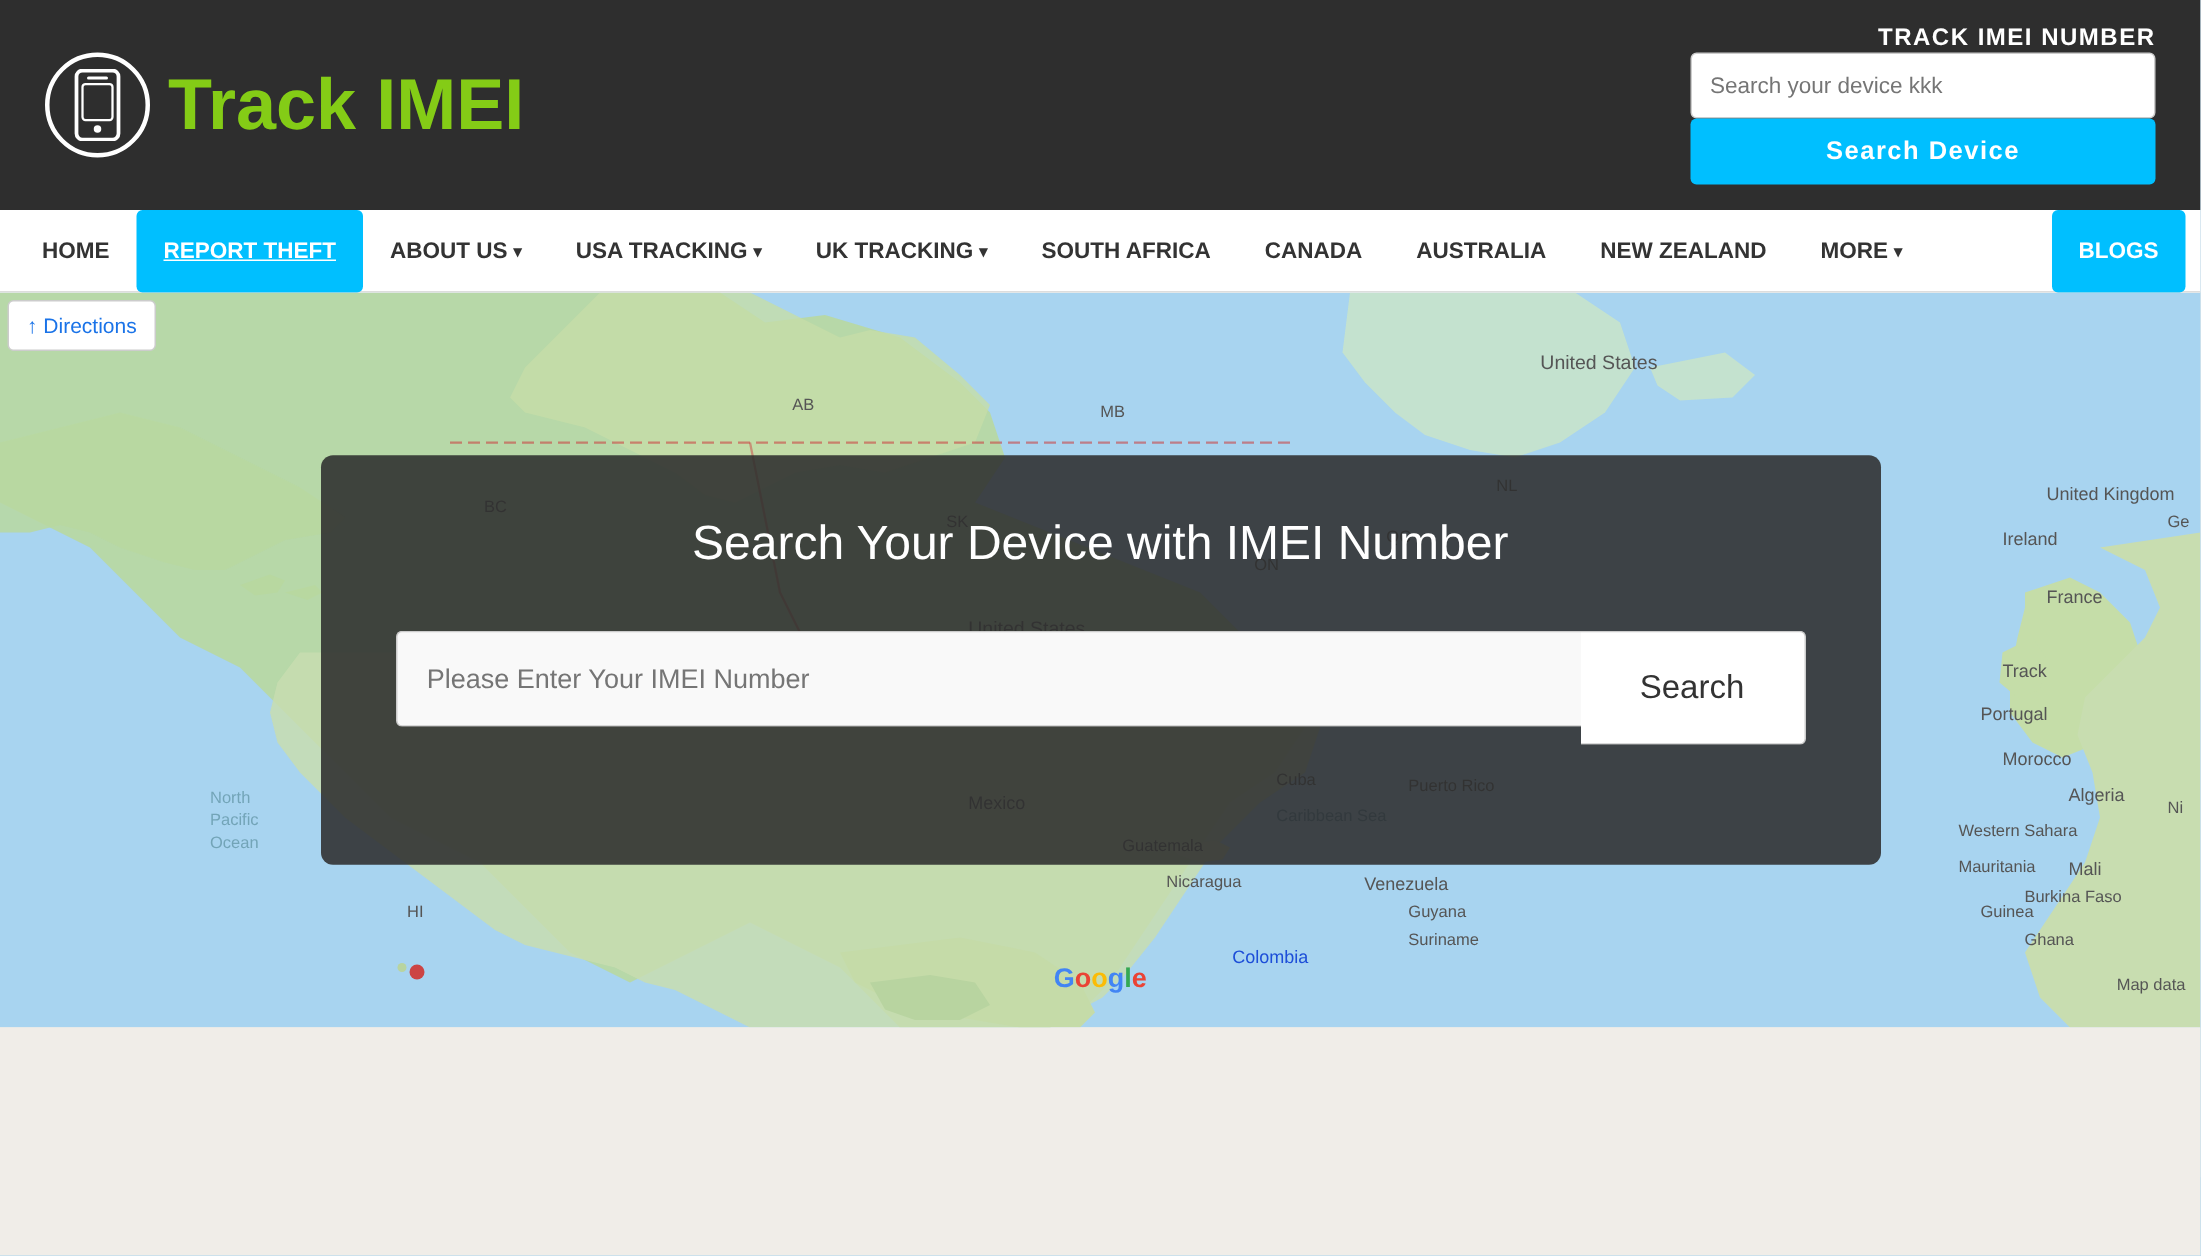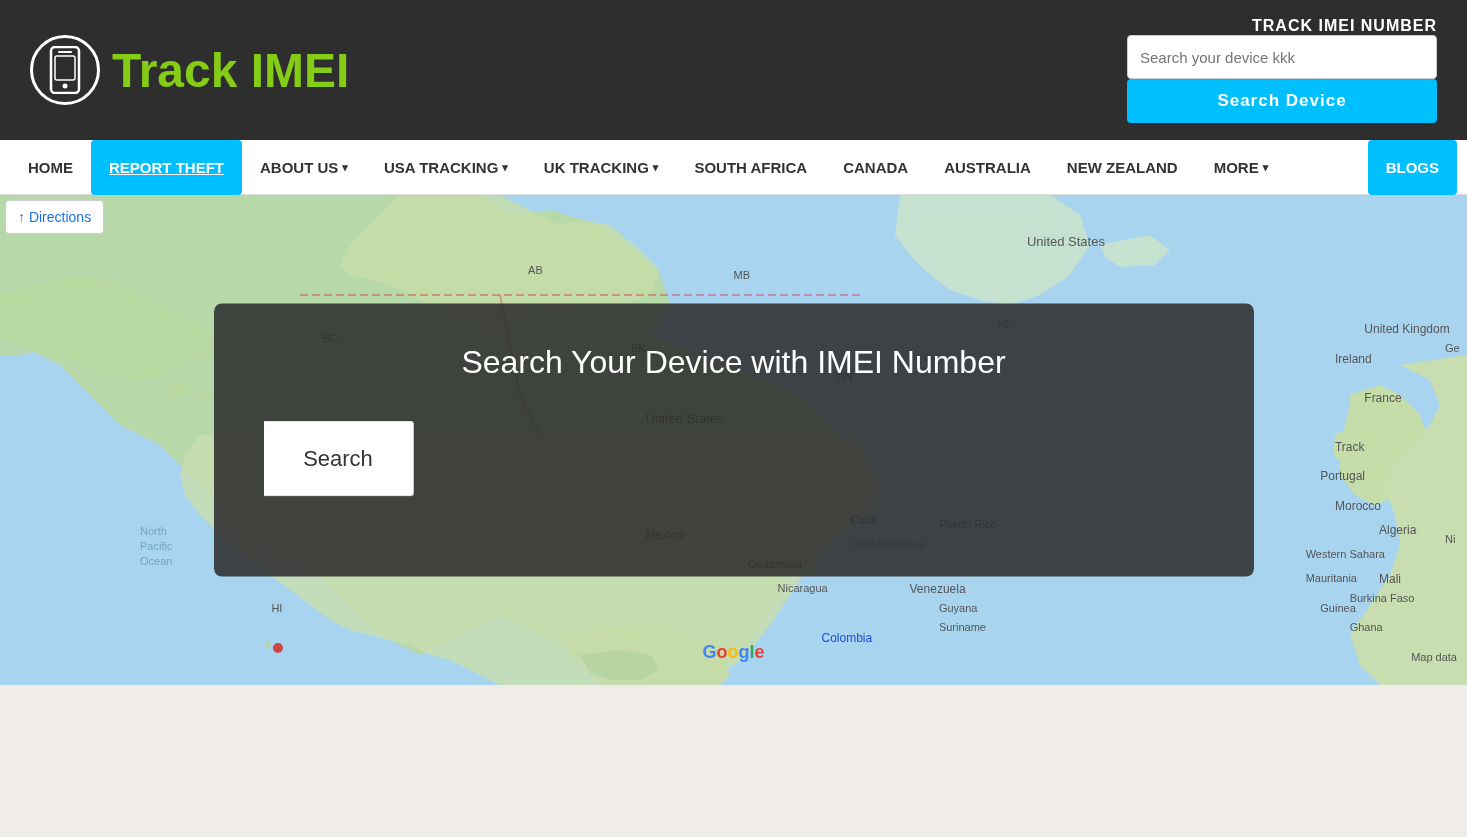--- a/index.html
+++ b/index.html
@@ -363,18 +363,19 @@
   </div>
 
   <div class="google-logo">
     <span class="g">G</span><span class="o1">o</span><span class="o2">o</span><span class="g2">g</span><span class="l">l</span><span class="e">e</span>
   </div>
   <div class="map-data-text">Map data</div>
 
   <div class="search-overlay">
     <div class="overlay-title">Search Your Device with IMEI Number</div>
     <div class="overlay-search-row">
+      <input class="overlay-input" type="text" placeholder="Please Enter Your IMEI Number" style="">
       <button class="overlay-btn">Search</button>
     </div>
   </div>
 </div>
 
 <div class="footer-area"></div>
 
 </body></html>

